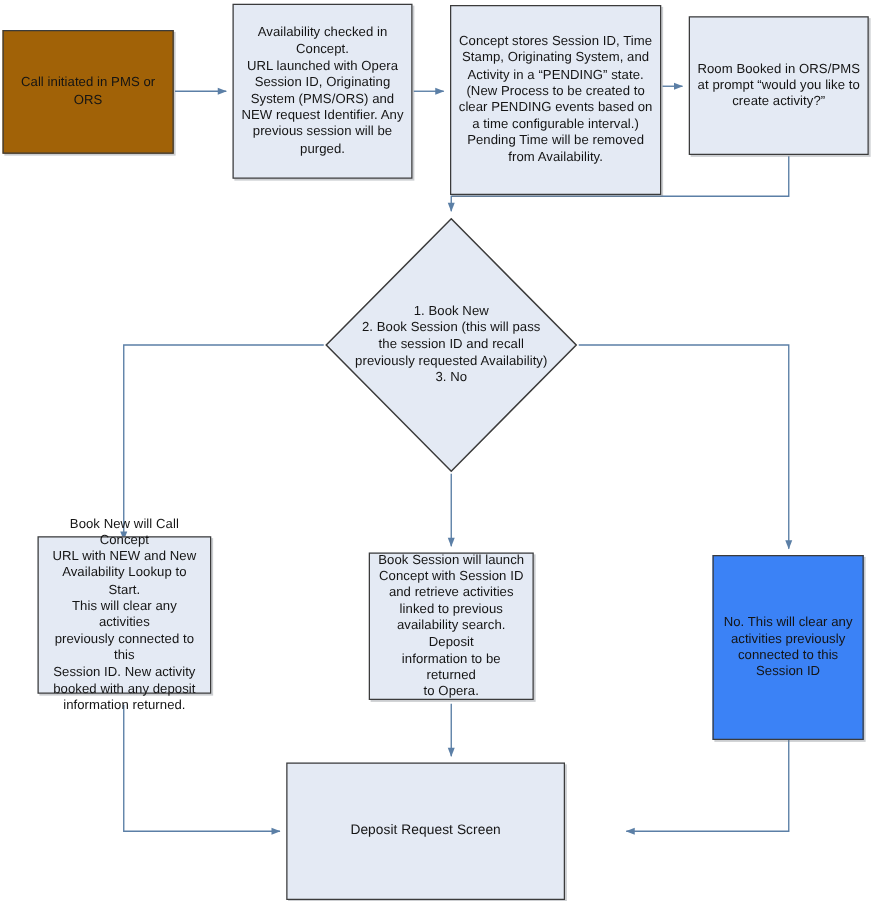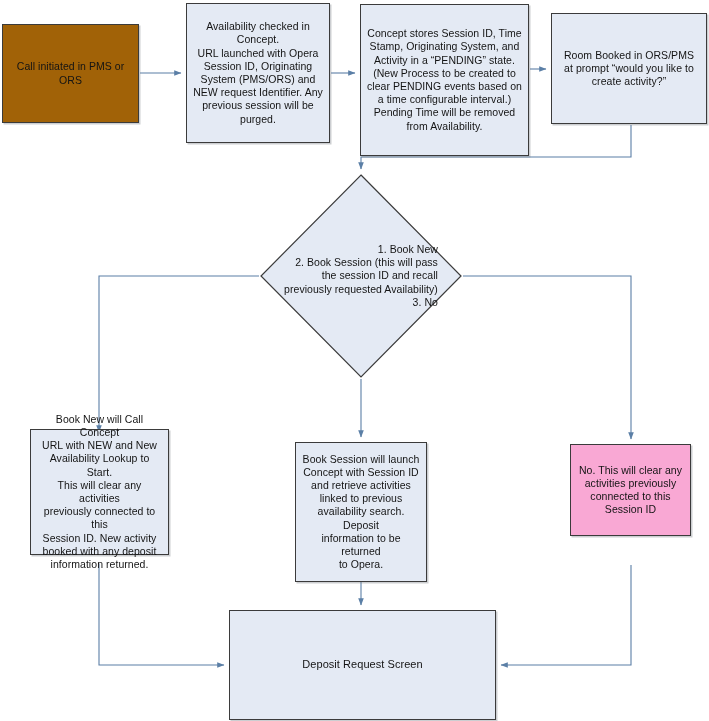--- a/index.html
+++ b/index.html
@@ -45,21 +45,20 @@
   }
   .node .label {
     padding: 0 5px;
     white-space: pre-line;
     display: block;
   }
   .node.decision {
     background: transparent;
     border: none;
     box-shadow: none;
-    text-align: right;
   }
   .diamond-shape {
     position: absolute;
     left: 0;
     top: 0;
     width: 100%;
     height: 100%;
   }
   .node.decision .label {
     position: relative;
@@ -115,21 +114,21 @@
     <span class="label">Concept stores Session ID, Time
 Stamp, Originating System, and
 Activity in a “PENDING” state.
 (New Process to be created to
 clear PENDING events based on
 a time configurable interval.)
 Pending Time will be removed
 from Availability.</span>
   </div>
 
-  <div class="node process" style="left: 551px; top: 13px; width: 156px; height: 111px; background: rgb(228, 234, 244); border-color: rgb(59, 59, 59); color: rgb(20, 20, 20);">
+  <div class="node process" style="left: 551px; top: 13px; width: 144px; height: 111px; background: rgb(228, 234, 244); border-color: rgb(59, 59, 59); color: rgb(20, 20, 20);">
     <span class="label">Room Booked in ORS/PMS
 at prompt “would you like to
 create activity?”</span>
   </div>
 
   <div class="node decision" style="left: 260px; top: 174px; width: 202px; height: 204px;">
     <svg class="diamond-shape" viewBox="0 0 202 204" preserveAspectRatio="none" xmlns="http://www.w3.org/2000/svg">
       <polygon points="101,1 201,102 101,203 1,102" fill="#e4eaf4" stroke="#3b3b3b" stroke-width="1.2"></polygon>
     </svg>
     <span class="label">1. Book New
@@ -143,34 +142,34 @@
     <span class="label">Book New will Call Concept
 URL with NEW and New
 Availability Lookup to Start.
 This will clear any activities
 previously connected to this
 Session ID. New activity
 booked with any deposit
 information returned.</span>
   </div>
 
-  <div class="node process" style="left: 295px; top: 442px; width: 132px; height: 140px; background: rgb(228, 234, 244); border-color: rgb(59, 59, 59); color: rgb(20, 20, 20);">
+  <div class="node process" style="left: 295px; top: 442px; width: 132px; height: 118px; background: rgb(228, 234, 244); border-color: rgb(59, 59, 59); color: rgb(20, 20, 20);">
     <span class="label">Book Session will launch
 Concept with Session ID
 and retrieve activities
 linked to previous
 availability search. Deposit
 information to be returned
 to Opera.</span>
   </div>
 
-  <div class="node process" style="left: 570px; top: 444px; width: 121px; height: 92px; background: #f9a8d4; border-color: rgb(59, 59, 59); color: rgb(20, 20, 20);">
+  <div class="node process" style="left: 570px; top: 444px; width: 121px; height: 148px; background: #3b82f6; border-color: rgb(59, 59, 59); color: rgb(20, 20, 20);">
     <span class="label">No. This will clear any
 activities previously
 connected to this
 Session ID</span>
   </div>
 
-  <div class="node process terminal" style="left: 229px; top: 610px; width: 267px; height: 110px; background: rgb(228, 234, 244); border-color: rgb(59, 59, 59); color: rgb(20, 20, 20);">
+  <div class="node process terminal" style="left: 229px; top: 610px; width: 223px; height: 110px; background: rgb(228, 234, 244); border-color: rgb(59, 59, 59); color: rgb(20, 20, 20);">
     <span class="label">Deposit Request Screen</span>
   </div>
 
 </div>
 
 </body></html>

